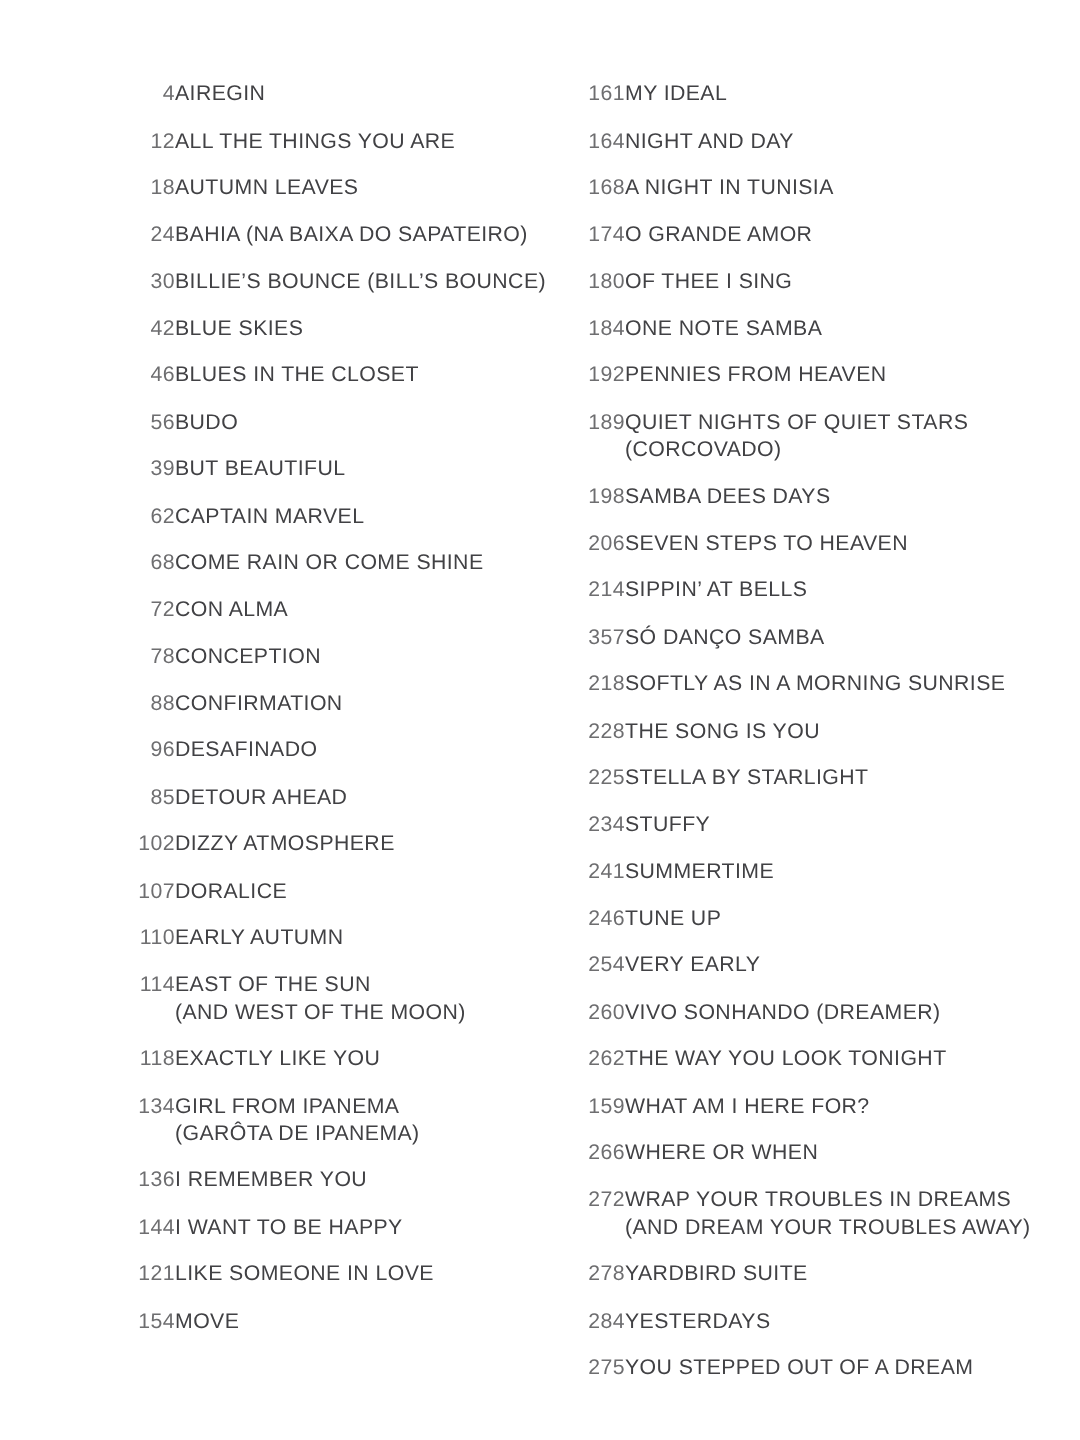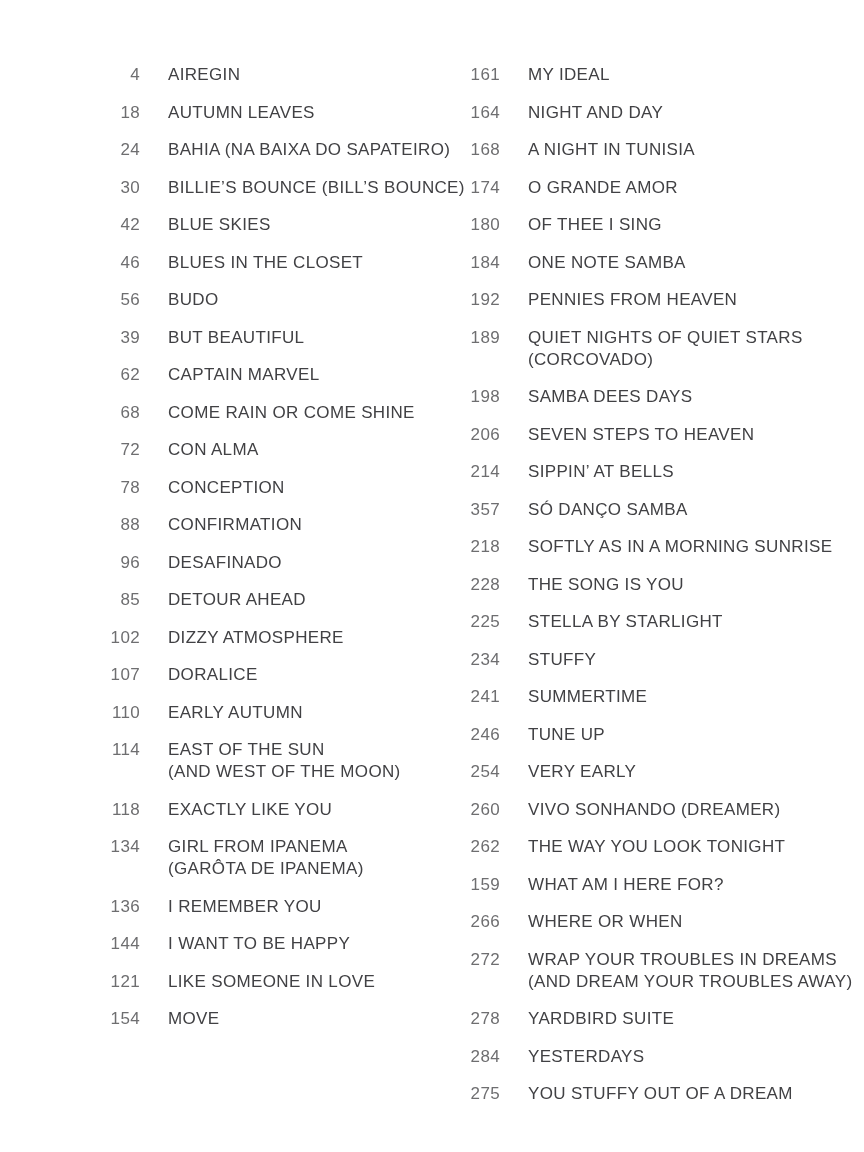--- a/index.html
+++ b/index.html
@@ -30,35 +30,38 @@
     letter-spacing: 0.02em;
   }
   .num {
     flex: 0 0 44px;
     width: 44px;
     text-align: right;
     color: #6e6e70;
     white-space: nowrap;
   }
   .title {
-    margin-left: 28px;
     color: #414144;
     white-space: nowrap;
   }
 </style>
 </head>
 <body>
 
 <div class="page">
   <div class="toc-col left">
       <div class="entry">
         <span class="num">4</span>
         <span class="title">AIREGIN</span>
       </div>
       <div class="entry">
+        <span class="num">12</span>
+        <span class="title">ALL THE THINGS YOU ARE</span>
+      </div>
+      <div class="entry">
         <span class="num">18</span>
         <span class="title">AUTUMN LEAVES</span>
       </div>
       <div class="entry">
         <span class="num">24</span>
         <span class="title">BAHIA (NA BAIXA DO SAPATEIRO)</span>
       </div>
       <div class="entry">
         <span class="num">30</span>
         <span class="title">BILLIE’S BOUNCE (BILL’S BOUNCE)</span>
@@ -248,16 +251,16 @@
       <div class="entry">
         <span class="num">278</span>
         <span class="title">YARDBIRD SUITE</span>
       </div>
       <div class="entry">
         <span class="num">284</span>
         <span class="title">YESTERDAYS</span>
       </div>
       <div class="entry">
         <span class="num">275</span>
-        <span class="title">YOU STUFFY OUT OF A DREAM</span>
+        <span class="title">YOU STEPPED OUT OF A DREAM</span>
       </div>
     </div>
 </div>
 
 </body></html>

